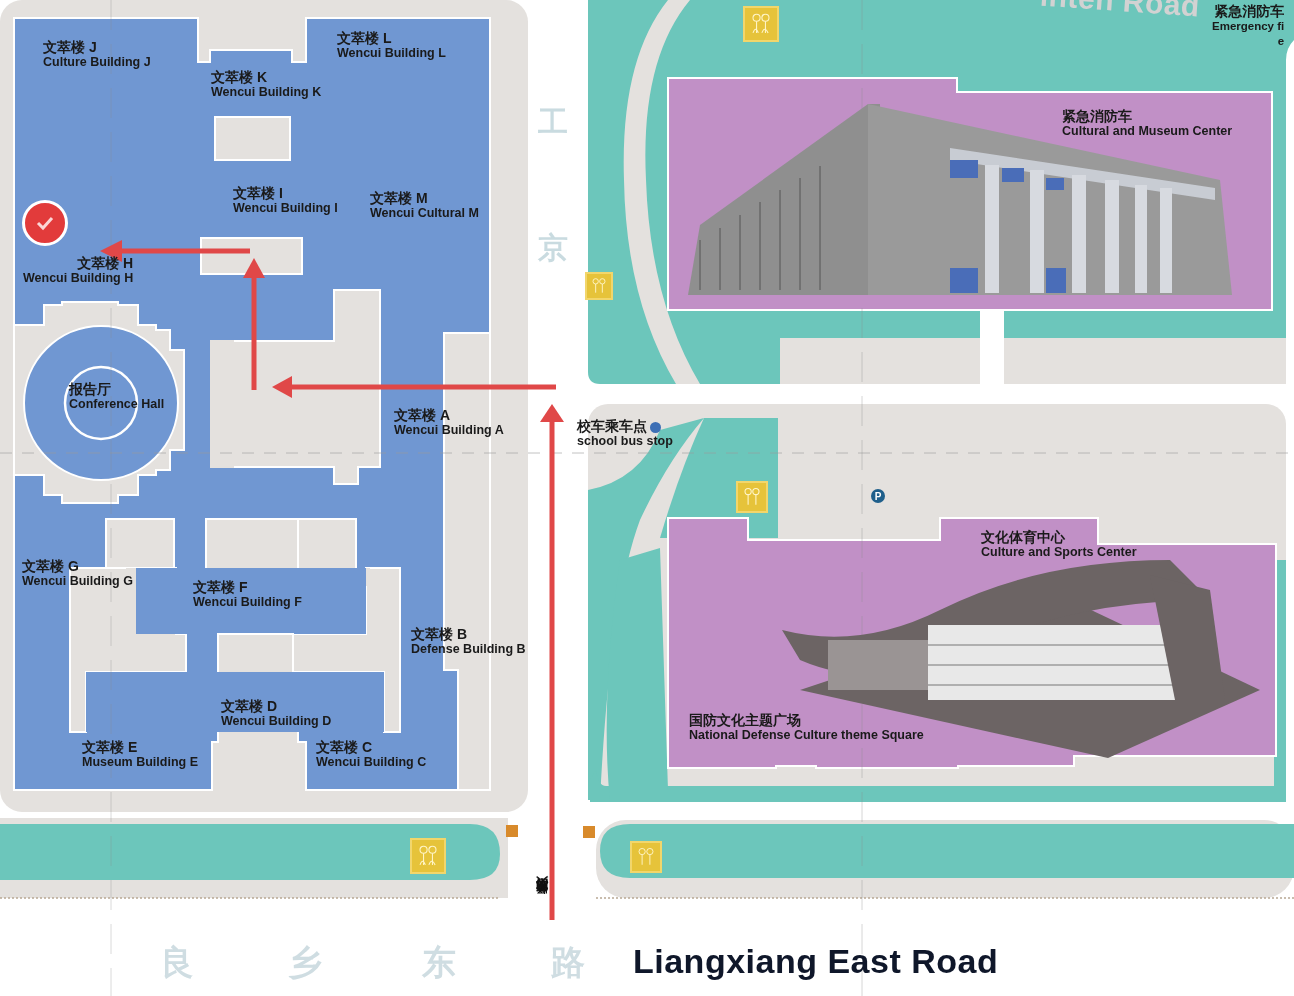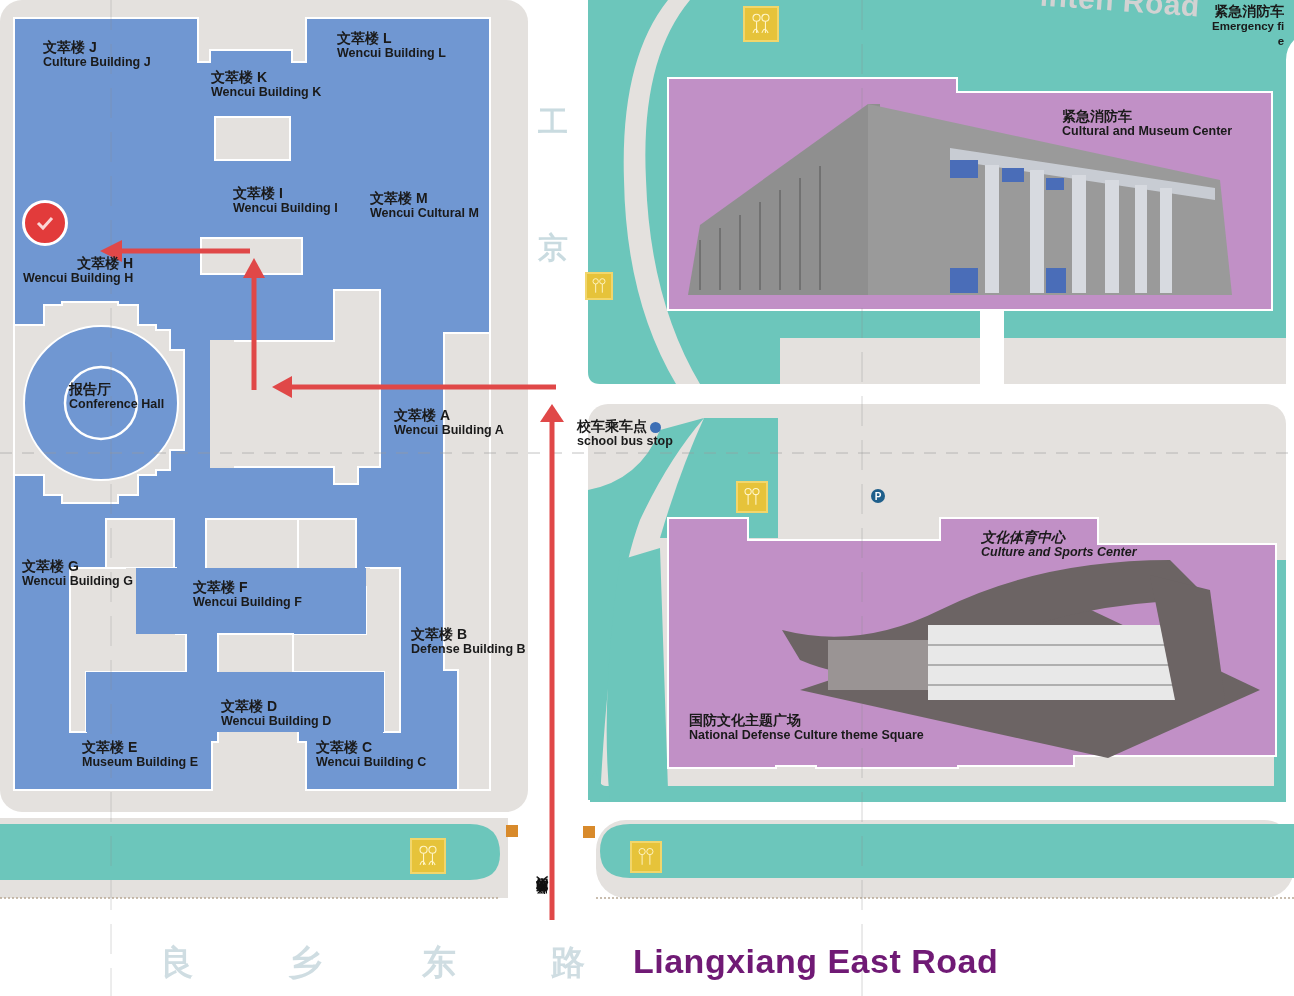--- a/index.html
+++ b/index.html
@@ -3,21 +3,21 @@
 <meta charset="utf-8">
 <style>
   html, body { margin:0; padding:0; }
   body { width:1294px; height:996px; position:relative; overflow:hidden; background:#ffffff;
          font-family:"Liberation Sans", "DejaVu Sans", sans-serif; }
   .map-svg { position:absolute; left:0; top:0; width:1294px; height:996px; }
   .lbl { position:absolute; color:#1a1a1a; font-weight:bold; font-size:12.5px; line-height:15px; white-space:nowrap; }
   .lbl .zh { display:block; font-size:14px; }
   .lbl .en { display:block; }
   .road-zh { position:absolute; color:#cfdde2; font-size:34px; font-weight:bold; }
-  .road-en { position:absolute; color:#701a75; font-size:34px; font-weight:bold; letter-spacing:0.5px; }
+  .road-en { position:absolute; color:#0f172a; font-size:34px; font-weight:bold; letter-spacing:0.5px; }
   .vert-zh { position:absolute; color:#c9dbe0; font-size:30px; font-weight:bold; }
   .flower { position:absolute; width:36px; height:36px; background:#e6c33a; border:2px solid #f2d66b; box-sizing:border-box; }
   .flower svg { width:100%; height:100%; }
   .check-badge { position:absolute; left:22px; top:200px; width:46px; height:46px; border-radius:50%; background:#e23b3b; border:3px solid #fff; box-sizing:border-box; display:flex; align-items:center; justify-content:center; }
   .parking { position:absolute; left:871px; top:489px; width:14px; height:14px; border-radius:50%; background:#1f5f8b; color:#fff; font-size:10px; font-weight:bold; display:flex; align-items:center; justify-content:center; }
   .bus-icon { display:inline-block; width:11px; height:11px; border-radius:50%; background:#3d6fb5; margin-left:3px; vertical-align:middle; }
   .fire-exit { position:absolute; left:534px; top:735px; width:18px; height:170px; color:#111; font-size:12px; font-weight:bold; writing-mode:vertical-rl; transform:rotate(180deg); letter-spacing:1px; }
   .marker-sq { position:absolute; width:12px; height:12px; background:#d88a2b; }
 </style>
 </head>
@@ -194,21 +194,21 @@
   </div>
 
 <div class="lbl" style="left:69px;top:382px;">
     <span class="zh">报告厅</span>
     <span class="en">Conference Hall</span>
   </div>
 <div class="lbl" style="left:1062px;top:109px;">
     <span class="zh">紧急消防车</span>
     <span class="en">Cultural and Museum Center</span>
   </div>
-<div class="lbl" style="left:981px;top:530px;font-style:italic;">
+<div class="lbl" style="left:981px;top:530px;">
     <span class="zh">文化体育中心</span>
     <span class="en">Culture and Sports Center</span>
   </div>
 <div class="lbl" style="left:689px;top:713px;">
     <span class="zh">国防文化主题广场</span>
     <span class="en">National Defense Culture theme Square</span>
   </div>
 <div class="lbl" style="left:577px;top:419px;">
     <span class="zh"><span>校车乘车点</span><span class="bus-icon"></span></span>
     <span class="en">school bus stop</span>

